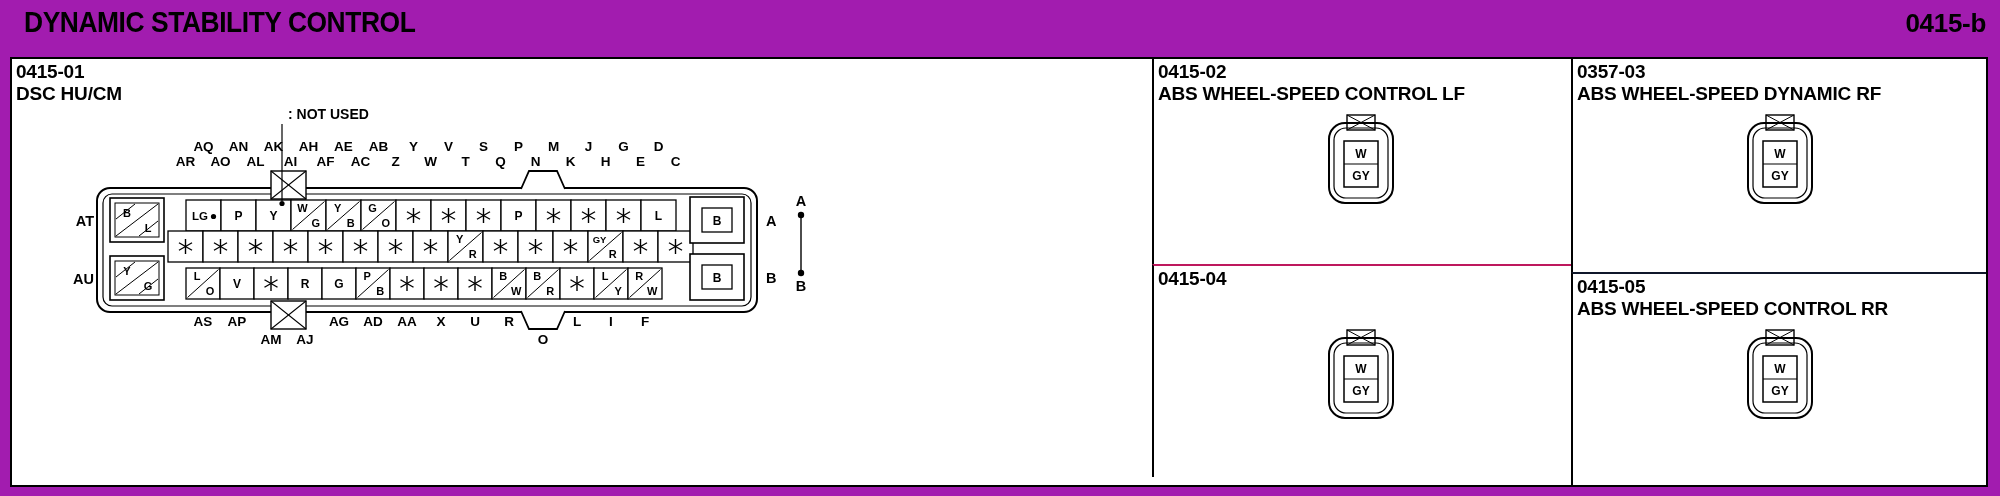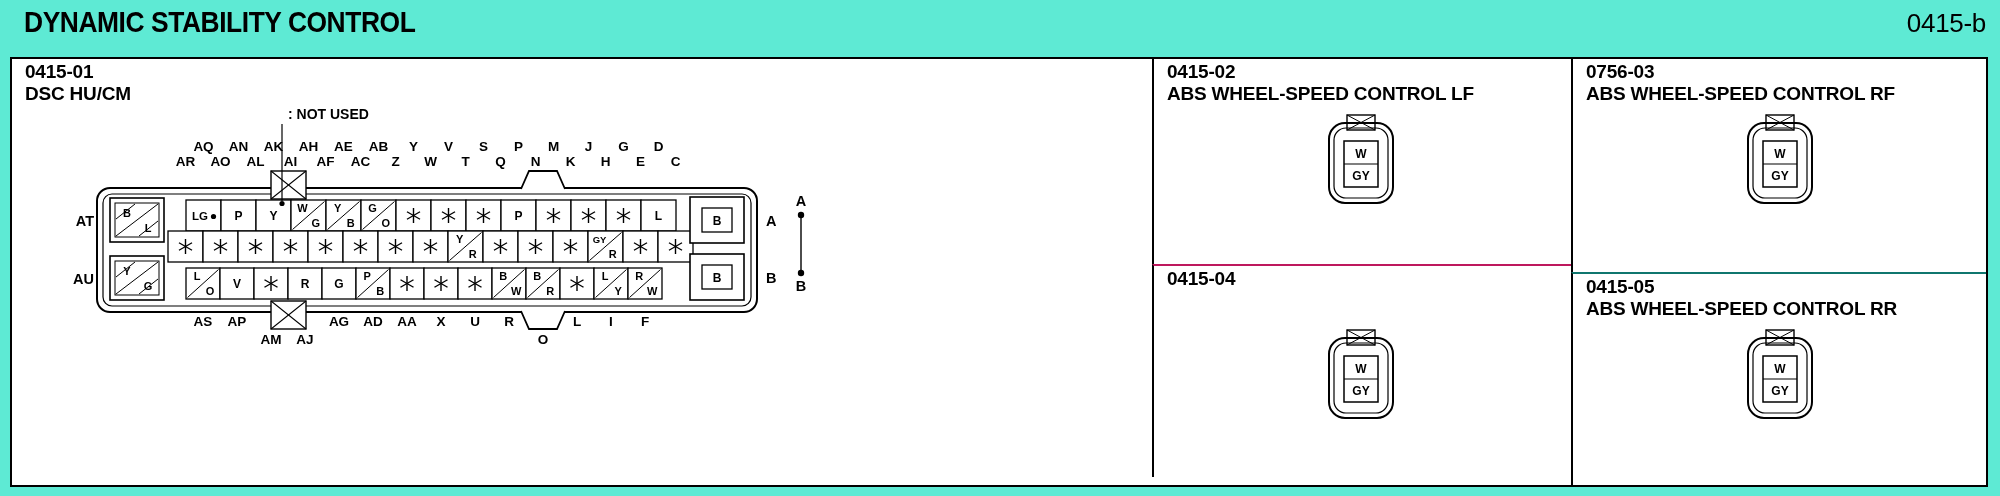--- a/index.html
+++ b/index.html
@@ -1,30 +1,30 @@
 <!DOCTYPE html>
 <html><head>
 <meta charset="utf-8">
 <style>
   *{box-sizing:border-box;margin:0;padding:0}
   html,body{background:#fff}
   body{width:2000px;height:496px;font-family:"Liberation Sans",sans-serif;color:#000}
-  .page{position:relative;width:2000px;height:496px;overflow:hidden;background:#5eead4}
+  .page{position:relative;width:2000px;height:496px;overflow:hidden;background:#a21caf}
   .title{position:absolute;left:24px;top:5px;font-size:30px;font-weight:bold;letter-spacing:-.5px;
          transform:scaleX(.88);transform-origin:left top;white-space:nowrap}
-  .pagecode{position:absolute;right:14px;top:8px;font-size:26px;font-weight:normal;letter-spacing:-.3px}
+  .pagecode{position:absolute;right:14px;top:8px;font-size:26px;font-weight:bold;letter-spacing:-.3px}
   .frame{position:absolute;left:10px;top:57px;width:1978px;height:430px;border:2px solid #000;background:#fff}
-  .panel{position:absolute;padding:2px 13px}
+  .panel{position:absolute;padding:2px 4px}
   .pcode,.pname{font-size:19px;font-weight:bold;line-height:22px;letter-spacing:-.2px;white-space:nowrap}
   #p-dsc{left:0;top:0;width:1140px;height:426px}
   .sp{width:419px;height:213px;border-left:2px solid #000}
   #p-s1{left:1140px;top:0}
   #p-s2{left:1559px;top:0;width:415px}
   #p-s3{left:1140px;top:205px;border-top:2px solid #be185d}
-  #p-s4{left:1559px;top:213px;width:415px;border-top:2px solid #0f766e}
+  #p-s4{left:1559px;top:213px;width:415px;border-top:2px solid #0f172a}
   #art{position:absolute;left:0;top:0}
   #art text{font-family:"Liberation Sans",sans-serif}
 </style>
 </head>
 <body>
 
 <div class="page">
   <div class="title">DYNAMIC STABILITY CONTROL</div>
   <div class="pagecode">0415-b</div>
 
@@ -32,22 +32,22 @@
     <div class="panel" id="p-dsc">
       <div class="pcode">0415-01</div>
       <div class="pname">DSC HU/CM</div>
     </div>
 
     <div class="panel sp" id="p-s1">
       <div class="pcode">0415-02</div>
       <div class="pname">ABS WHEEL-SPEED CONTROL LF</div>
     </div>
     <div class="panel sp" id="p-s2">
-      <div class="pcode">0756-03</div>
-      <div class="pname">ABS WHEEL-SPEED CONTROL RF</div>
+      <div class="pcode">0357-03</div>
+      <div class="pname">ABS WHEEL-SPEED DYNAMIC RF</div>
     </div>
     <div class="panel sp" id="p-s3">
       <div class="pcode">0415-04</div>
     </div>
     <div class="panel sp" id="p-s4">
       <div class="pcode">0415-05</div>
       <div class="pname">ABS WHEEL-SPEED CONTROL RR</div>
     </div>
   </div>
 

